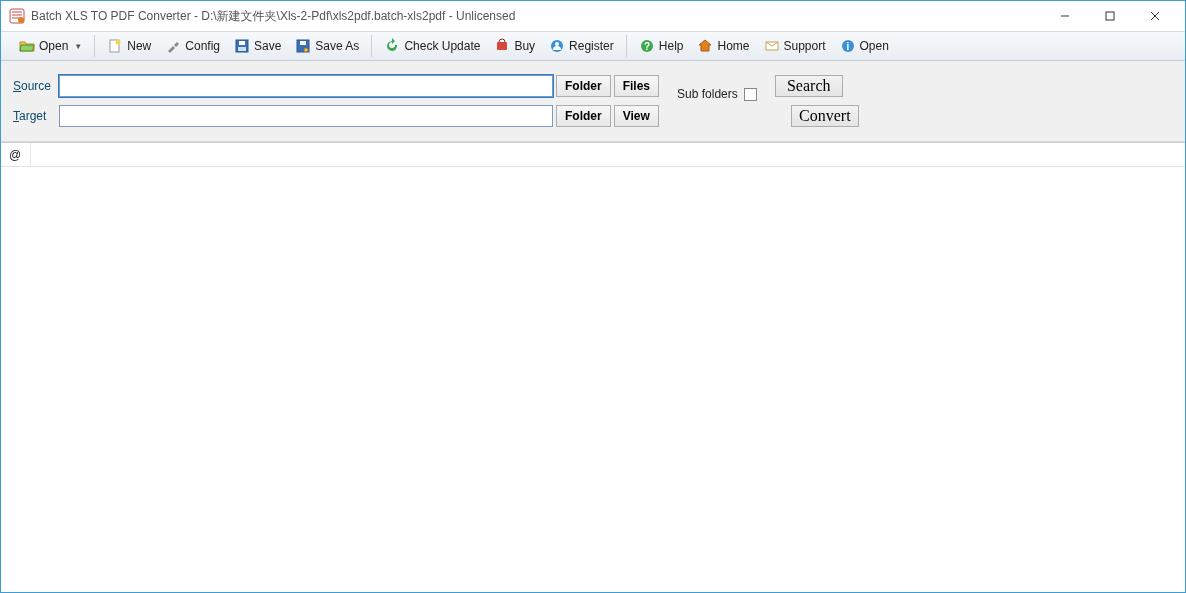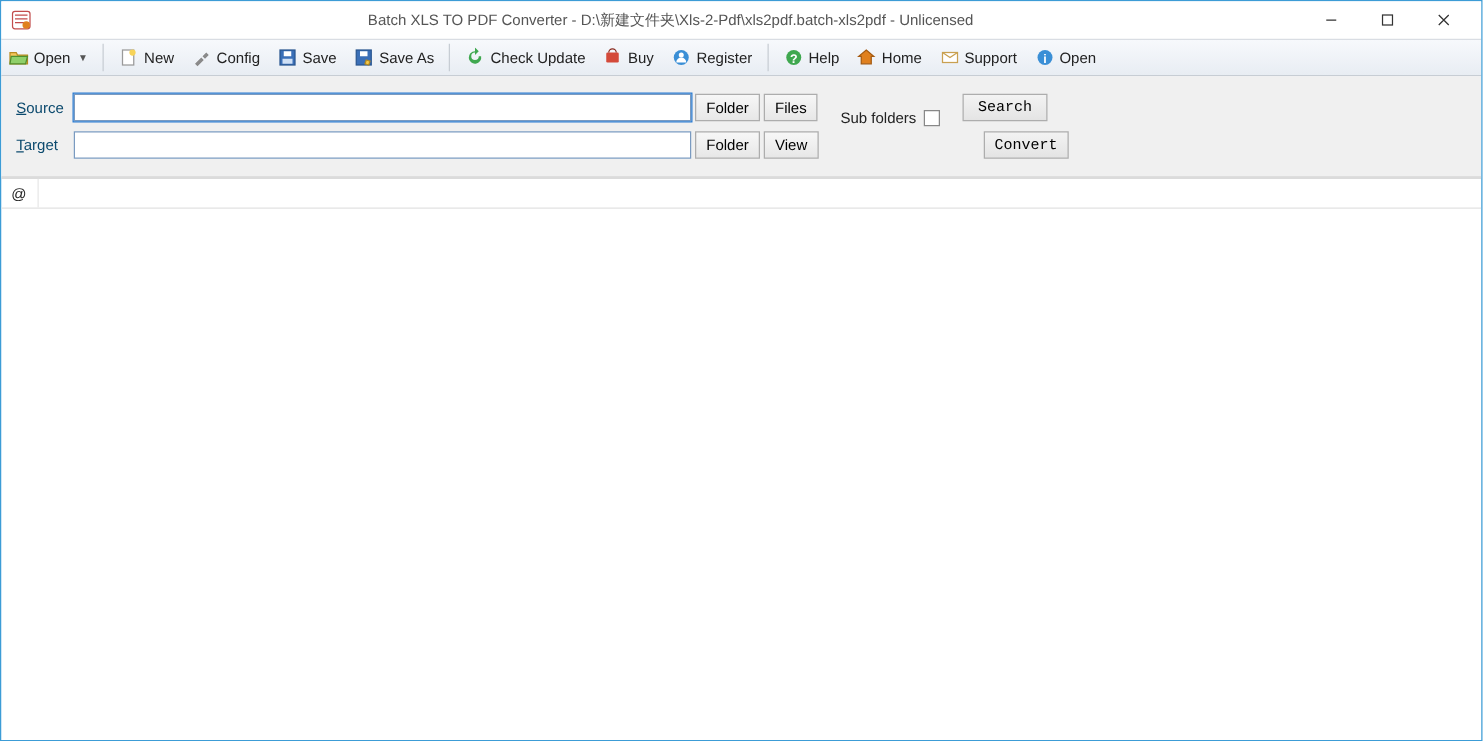--- a/index.html
+++ b/index.html
@@ -13,33 +13,32 @@
     border: 1px solid #3c9cd6;
   }
   .titlebar {
     height: 30px;
     background: #fff;
     display: flex;
     align-items: center;
     padding: 0 8px;
     color: #555;
     font-size: 12px;
-    text-align: center;
   }
   .titlebar .app-icon { width: 16px; height: 16px; margin-right: 6px; display:inline-flex; align-items:center; justify-content:center;}
   .titlebar .title-text { flex: 1; }
   .winbtn { width: 45px; height: 28px; display:flex; align-items:center; justify-content:center; color:#333;}
   .toolbar {
     height: 30px;
     background: linear-gradient(#f7f9fc,#e8edf3);
     border-top: 1px solid #d9dde3;
     border-bottom: 1px solid #c7cdd4;
     display: flex;
     align-items: center;
-    padding: 0 0;
+    padding: 0 12px;
     gap: 2px;
   }
   .tbtn {
     display: flex; align-items:center; gap:4px;
     padding: 3px 6px;
     color:#222;
     border-radius:3px;
     cursor:default;
   }
   .tbtn .ico { width:16px; height:16px; display:inline-flex; align-items:center; justify-content:center;}
@@ -65,31 +64,31 @@
   .path-input.focused { outline: 1px solid #2a7bd1; }
   .sbtn {
     height:22px;
     background: linear-gradient(#f7f7f7,#e7e7e7);
     border:1px solid #adadad;
     padding: 0 8px;
     margin-left:3px;
     font-family:inherit; font-size:12px;
     cursor:default;
     min-width:42px;
-    display:inline-flex; align-items:center; justify-content:center;
+    display:inline-flex; align-items:center; justify-content:center;font-weight:bold;
   }
   .chk-label { margin-left:18px; display:flex; align-items:center; gap:6px; color:#222;margin-top:16px;}
   .chk { width:13px; height:13px; border:1px solid #888; background:#fff;}
   .bigbtn {
     height:22px; width:68px;
     margin-left:18px;
     background: linear-gradient(#f3f3f3,#e4e4e4);
     border:1px solid #adadad;
     display:inline-flex; align-items:center; justify-content:center;
-    font-family:Liberation Mono, monospace; font-size:12px;
+    font-family:Liberation Serif, serif; font-size:16px;
   }
   .table-area {
     height: calc(100% - 30px - 30px - 72px);
     border-top:1px solid #d0d0d0;
   }
   .thead { display:flex; height:24px; border-bottom:1px solid #e2e2e2;}
   .th {
     padding:4px 8px;
     color:#222;
     border-right:1px solid #e8e8e8;

